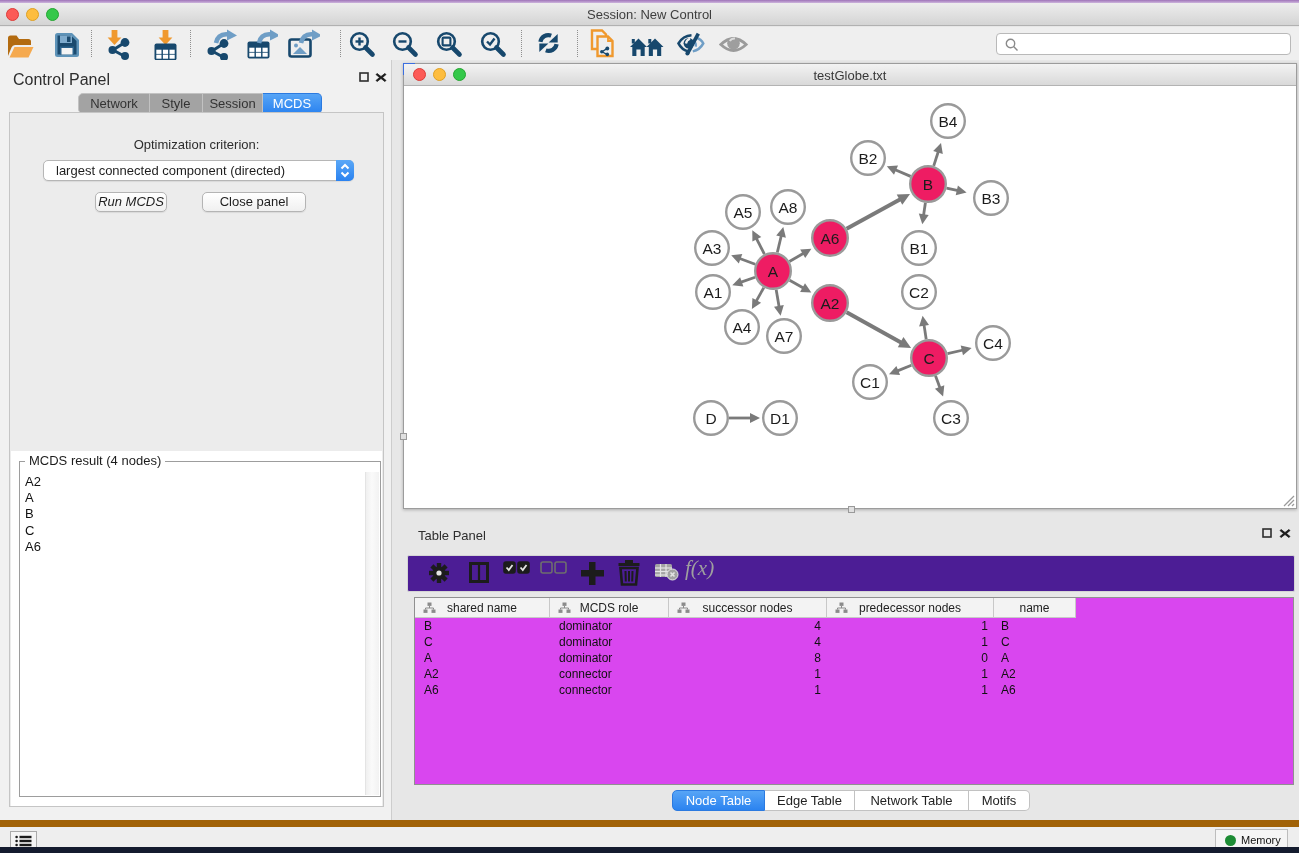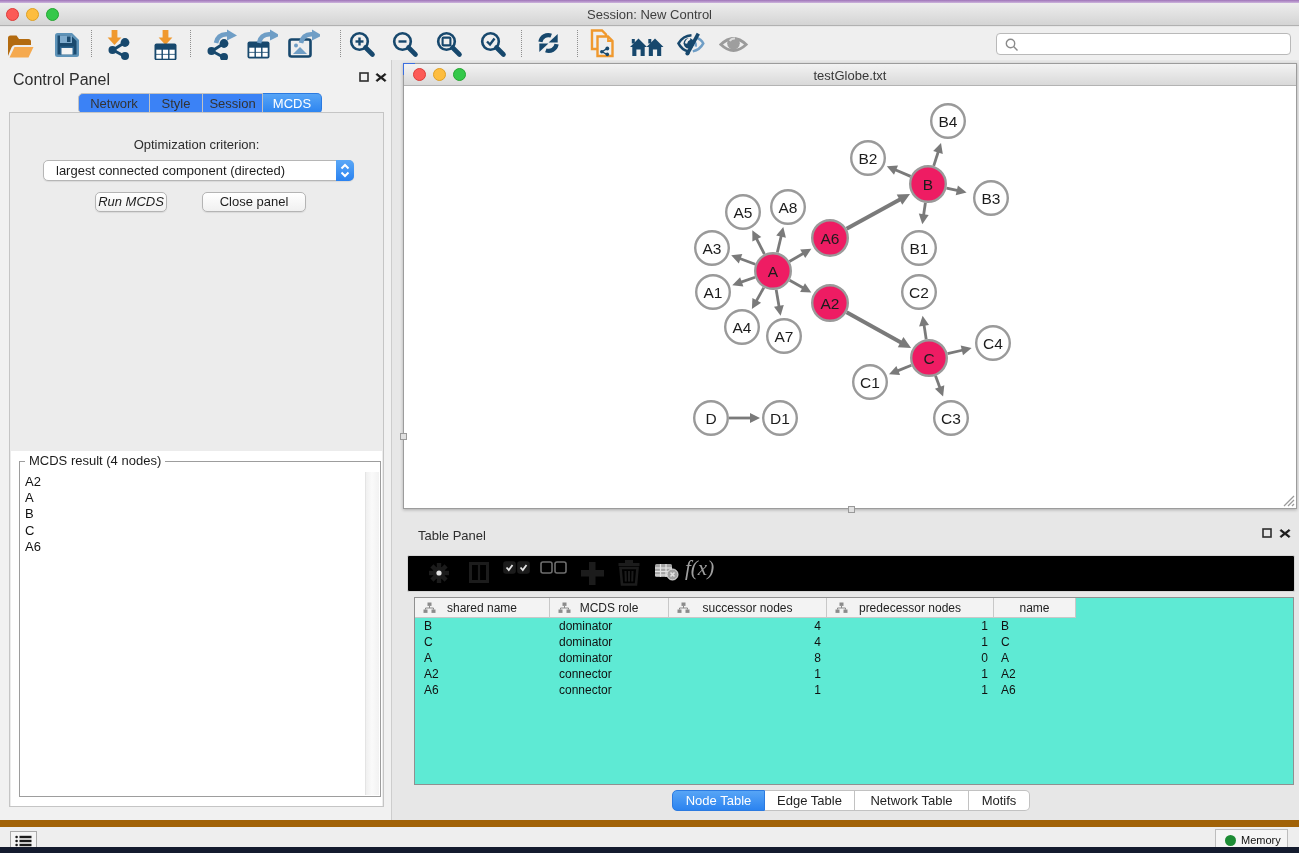--- a/index.html
+++ b/index.html
@@ -19,21 +19,21 @@
 #toolbar { left:0; top:27px; width:1299px; height:33px; background:#efefef; }
 .tbsep { position:absolute; top:3px; height:27px; width:0; border-left:1px dotted #8f8f8f; }
 .ticon { position:absolute; top:1px; }
 #searchbox { position:absolute; left:996px; top:6px; width:295px; height:22px; background:#fff; border:1px solid #b9b9b9; border-radius:4px; }
 
 #leftpanel { left:0; top:60px; width:392px; height:760px; background:#f1f1f1; border-right:1px solid #cdcdcd; }
 #cp-title { position:absolute; left:13px; top:11px; font-size:16px; color:#2e2e2e; }
 .winbtn { position:absolute; top:12px; }
 
 #tabs { position:absolute; left:78px; top:33px; height:21px; display:flex; font-size:13px; }
-#tabs .seg { background:#3b82f6; border:1px solid #c2c2c2; border-left:none; color:#333; text-align:center; line-height:19px; }
+#tabs .seg { background:#a3a3a3; border:1px solid #c2c2c2; border-left:none; color:#333; text-align:center; line-height:19px; }
 #tabs .seg.first { border-left:1px solid #c2c2c2; border-radius:5px 0 0 5px; }
 #tabs .seg.sel { background:linear-gradient(#57a5f6,#2b83f0); border-color:#2b7ae0; color:#fff; border-radius:0 5px 5px 0; }
 
 #cpanel { position:absolute; left:9px; top:52px; width:375px; height:695px; background:#ececec; border:1px solid #c5c5c5; }
 #optlabel { position:absolute; left:0; width:100%; top:24px; text-align:center; font-size:13px; color:#2c2c2c; }
 #dropdown { position:absolute; left:33px; top:47px; width:311px; height:21px; background:#fff; border:1px solid #b6b6b6; border-radius:5px; font-size:13px; color:#1e1e1e; line-height:19px; padding-left:12px; box-shadow:0 1px 1px rgba(0,0,0,0.08); }
 #dropdown .stepper { position:absolute; right:-1px; top:-1px; width:18px; height:21px; background:linear-gradient(#5ba8f7,#2a82f0); border-radius:0 5px 5px 0; }
 .pushbtn { position:absolute; top:79px; height:20px; background:linear-gradient(#ffffff,#f0f0f0); border:1px solid #b4b4b4; border-radius:5px; font-size:13px; color:#1e1e1e; text-align:center; line-height:18px; box-shadow:0 1px 1px rgba(0,0,0,0.08); }
 
 #resultwhite { position:absolute; left:1px; top:338px; width:371px; height:355px; background:#fff; }
@@ -44,22 +44,22 @@
 
 #desktop { left:393px; top:60px; width:906px; height:760px; background:#e7e7e7; }
 
 #gframe { position:absolute; left:10px; top:3px; width:894px; height:446px; background:#fff; border:1px solid #9c9c9c; box-shadow:0 1px 3px rgba(0,0,0,0.25); }
 #gtitle { position:absolute; left:0; top:0; width:100%; height:22px; background:linear-gradient(#f3f3f3,#d9d9d9); border-bottom:1px solid #b3b3b3;padding-left:24px; }
 #gtitle .title { position:absolute; left:0; right:0; top:4px; text-align:center; font-size:13px; color:#383838; }
 #gcontent { position:absolute; left:0; top:23px; width:892px; height:421px; background:#fff; overflow:hidden; }
 
 #tpanel { position:absolute; left:10px; top:460px; width:896px; height:300px; }
 #tp-title { position:absolute; left:15px; top:8px; font-size:13px; color:#2e2e2e; }
-#tptoolbar { position:absolute; left:4px; top:35px; width:888px; height:37px; background:#000000; border:1px solid #d5d5d5; border-radius:2px;padding-left:28px; }
-#ttable { position:absolute; left:11px; top:77px; width:880px; height:188px; background:#5eead4; border:1px solid #909090; font-size:12px; color:#111;padding-left:48px; }
+#tptoolbar { position:absolute; left:4px; top:35px; width:888px; height:37px; background:#4c1d95; border:1px solid #d5d5d5; border-radius:2px;padding-left:28px; }
+#ttable { position:absolute; left:11px; top:77px; width:880px; height:188px; background:#d946ef; border:1px solid #909090; font-size:12px; color:#111;padding-left:48px; }
 #thead { position:absolute; left:0; top:0; height:20px; background:#f3f3f3; border-bottom:1px solid #c8c8c8; }
 .hcell { position:absolute; top:0; height:20px; border-right:1px solid #c8c8c8; text-align:center; line-height:20px; color:#222; }
 .hicon { position:absolute; left:8px; top:4px; }
 
 #btabs { position:absolute; left:269px; top:270px; height:21px; display:flex; font-size:13px; }
 #btabs .seg { background:#fff; border:1px solid #c2c2c2; border-left:none; color:#222; text-align:center; line-height:19px; }
 #btabs .seg.first { border-left:1px solid #c2c2c2; border-radius:5px 0 0 5px; background:linear-gradient(#57a5f6,#2b83f0); border-color:#2b7ae0; color:#fff; }
 #btabs .seg.last { border-radius:0 5px 5px 0; }
 
 #statusbar { left:0; top:820px; width:1299px; height:27px; background:#eeeeee; border-top:7px solid #a16207; }

